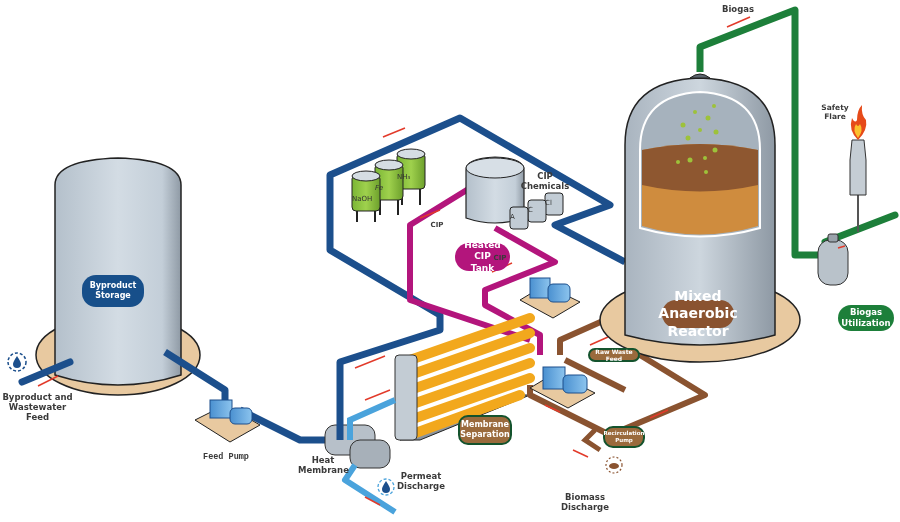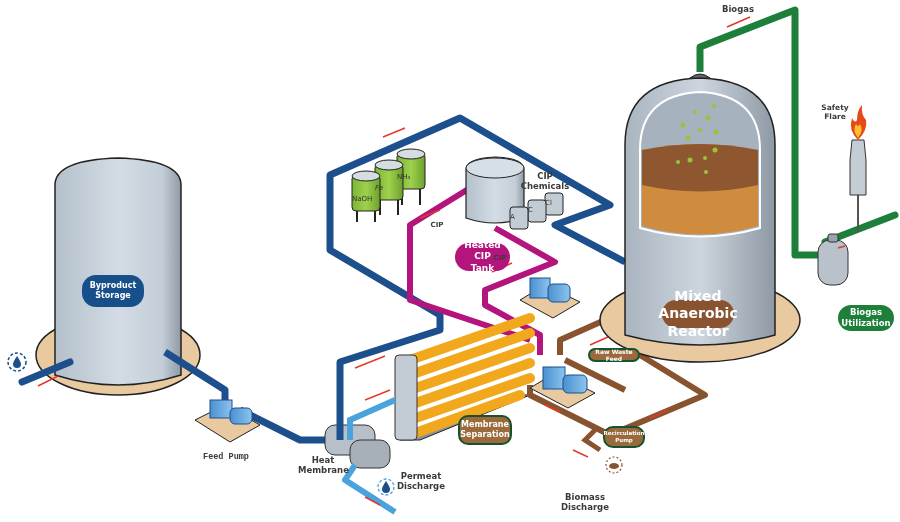--- a/index.html
+++ b/index.html
@@ -204,20 +204,22 @@
   <g>
     <rect x="818" y="240" width="30" height="45" rx="12" fill="#b9c2ca" stroke="#333"></rect>
     <rect x="828" y="234" width="10" height="8" rx="2" fill="#9aa3ab" stroke="#333"></rect>
     <line x1="838" y1="248" x2="845" y2="246" stroke="#e23a2a" stroke-width="1.5"></line>
   </g>
 </svg>
 
 
 <div class="pill pill-blue" style="left:82px;top:232px;width:62px;height:32px;">Byproduct
 Storage</div>
+<div class="lbl" style="left:0px;top:392px;width:75px;">Byproduct and
+Wastewater Feed</div>
 <div class="lbl" style="left:196px;top:452px;width:60px;font-family:Liberation Mono, monospace;">Feed Pump</div>
 <div class="lbl" style="left:298px;top:455px;width:50px;">Heat
 Membrane</div>
 <div class="lbl" style="left:396px;top:471px;width:50px;">Permeat
 Discharge</div>
 
 <div class="chem" style="left:352px;top:195px;width:19px;">NaOH</div>
 <div class="chem" style="left:375px;top:184px;width:28px;font-style:italic;">Fe</div>
 <div class="chem" style="left:397px;top:173px;width:28px;">NH₃</div>
 

